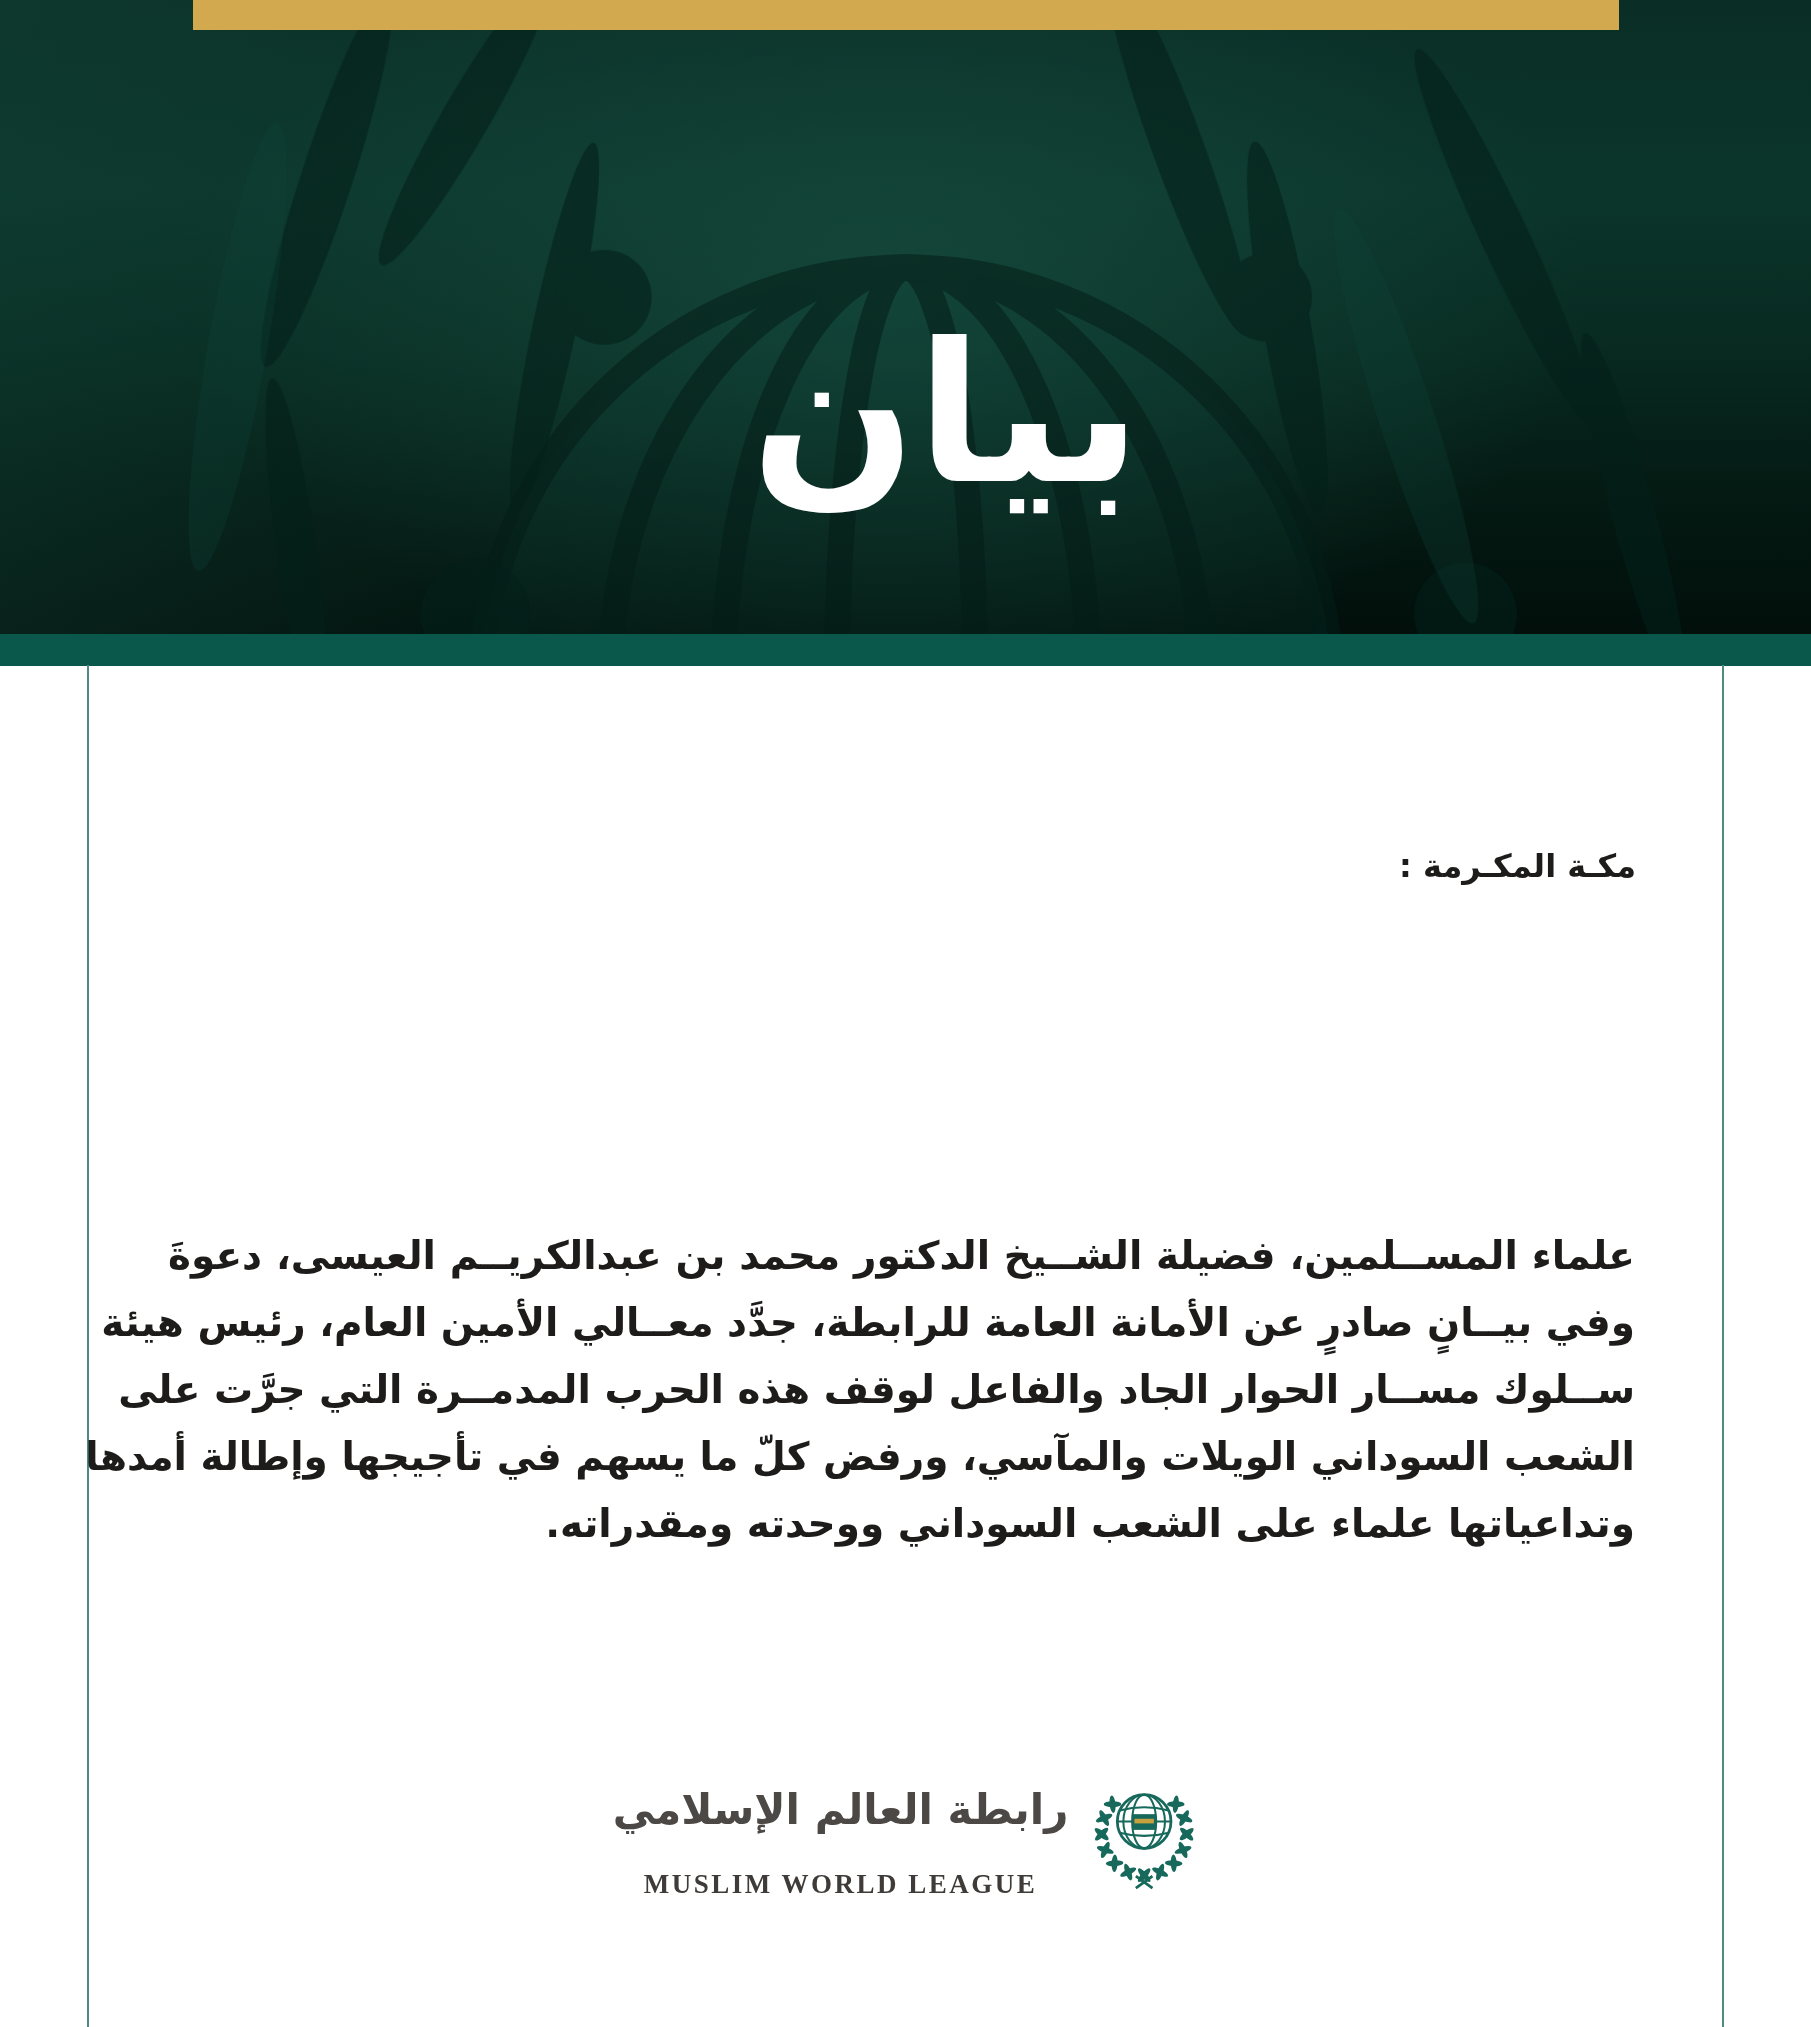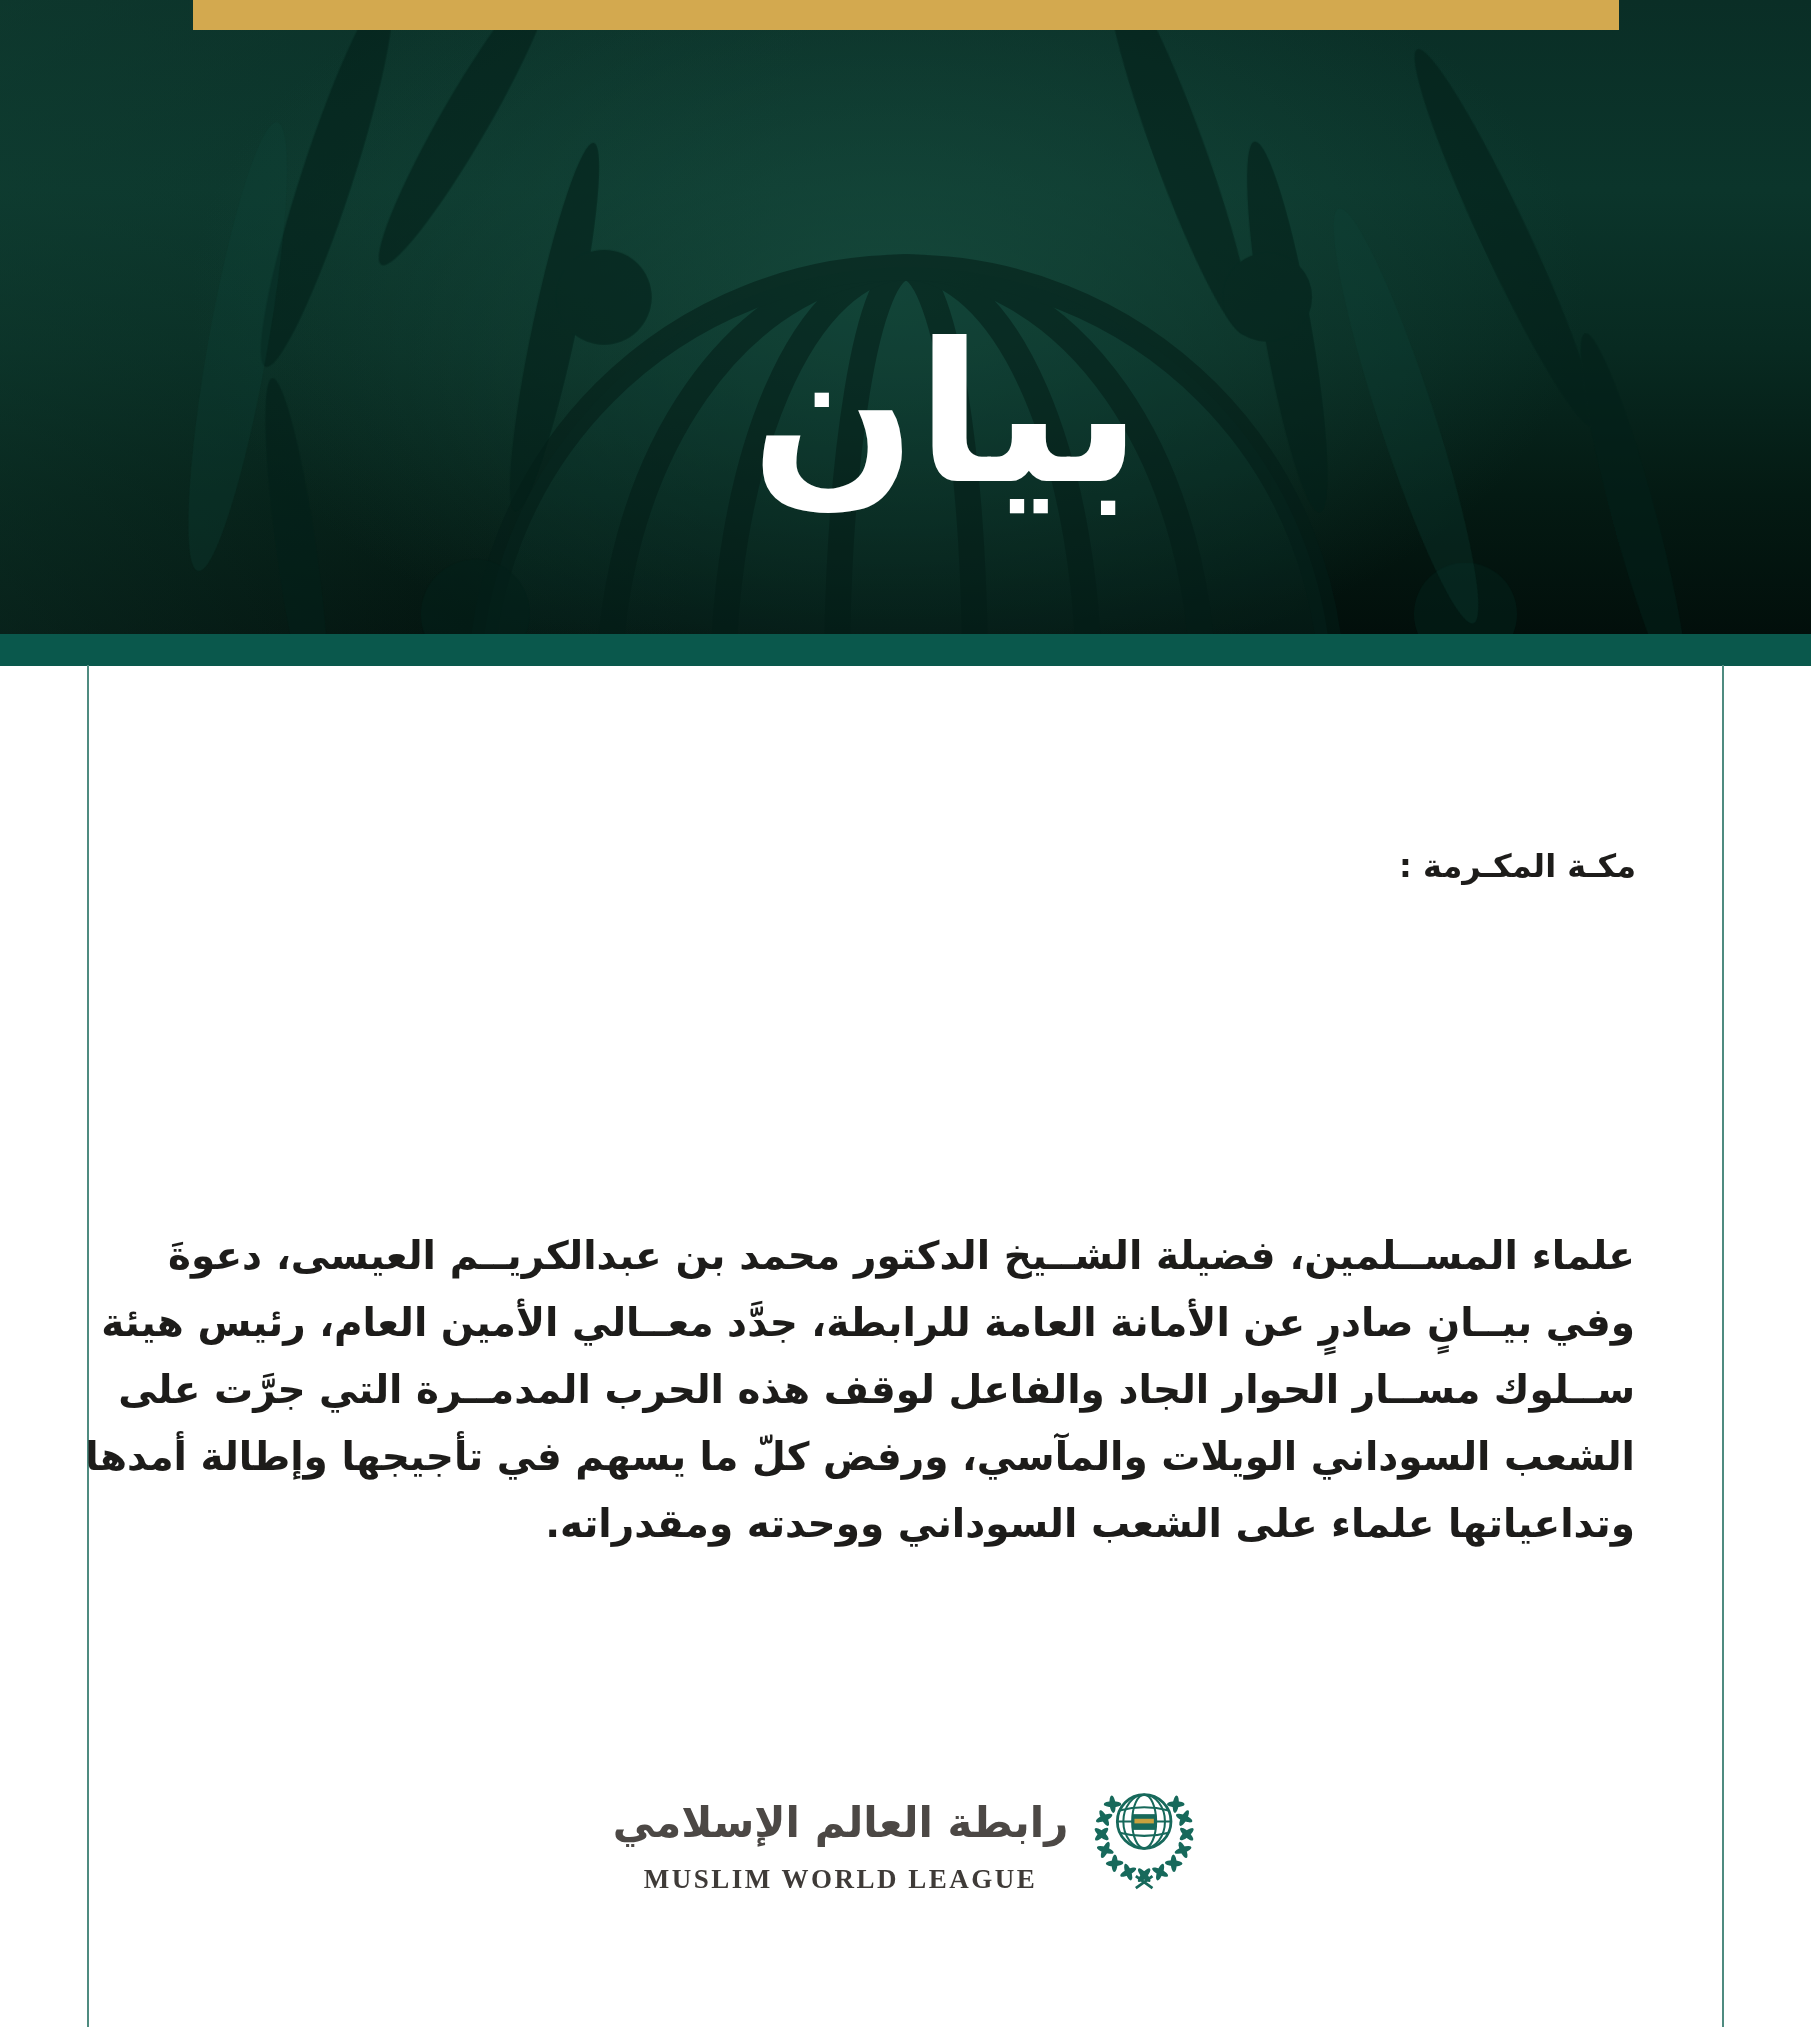--- a/index.html
+++ b/index.html
@@ -65,35 +65,35 @@
     white-space:nowrap;
   }
   .para .line.last{
     text-align-last:right;
   }
   .para1{top:952px;}
   .para2{top:1222px;}
   
   .footer-logo{
     position:absolute;top:1774px;left:50%;transform:translateX(-50%);
-    display:flex;align-items:flex-end;gap:20px;
+    display:flex;align-items:flex-start;gap:20px;
     direction:ltr;
   }
   .wordmarks{display:flex;flex-direction:column;align-items:center;}
   .arabic-wordmark{
     direction:rtl;
     font-size:42px;font-weight:700;color:#4c4845;
     line-height:71px;
     white-space:nowrap;
   }
   .english-wordmark{
     font-family:"Liberation Serif",serif;
     font-size:27px;font-weight:700;color:#3f3b38;
     letter-spacing:2.5px;
-    margin-top:6px;
+    margin-top:24px;
     white-space:nowrap;
   }
 </style>
 </head>
 <body>
 
 <div class="page">
 
   <div class="banner">
     <svg class="pattern" width="1812" height="634" viewBox="0 0 1830 640">

